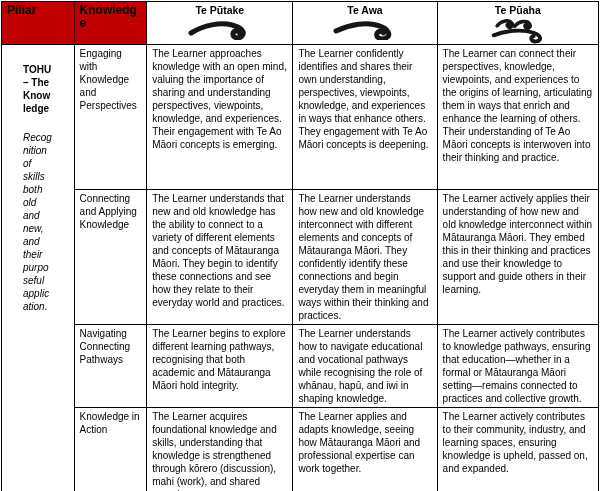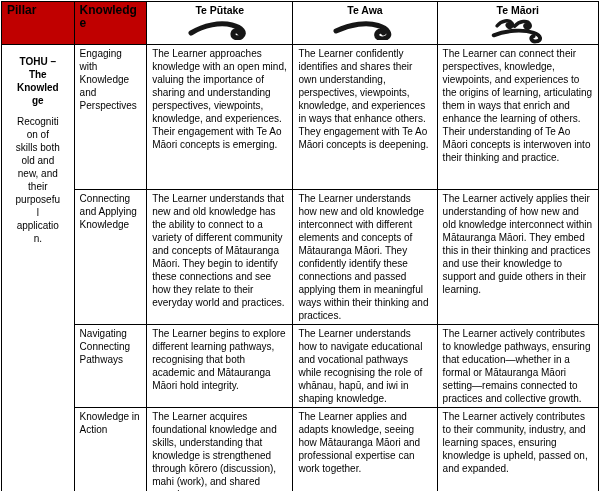--- a/index.html
+++ b/index.html
@@ -50,22 +50,22 @@
   }
   .koru-wrap {
     display: block;
     margin: 1px auto 0 auto;
     width: 64px;
     height: 22px;
   }
   .koru-wrap.tall { height: 26px; width: 58px; }
   .nav-cell { font-weight: normal; }
   .pillar-title { font-weight: bold; }
-  .pillar-desc { }
-  .pillar-cell div { margin: 8px; text-align: center; }
+  .pillar-desc { font-style: italic; }
+  .pillar-cell div { margin: 16px; }
 </style>
 </head>
 <body>
 
 <div class="sheet">
   <table class="rubric">
     <colgroup>
       <col style="width:72px">
       <col style="width:72px">
       <col style="width:145px">
@@ -87,21 +87,21 @@
       </th>
       <th class="level-head">
         <span>Te Awa</span>
         <span class="koru-wrap">
           <svg viewBox="0 0 64 22" width="64" height="22">
             <path d="M3,13 C 18,6 34,4 45,7.5 C 55,10.5 59,17 53,20 C 48,22.5 42.5,19.5 44,15.5 C 45.2,12.5 49.5,12.5 50.5,15" fill="none" stroke="#161616" stroke-width="5" stroke-linecap="round"></path>
           </svg>
         </span>
       </th>
       <th class="level-head">
-        <span>Te Māori</span>
+        <span>Te Pūaha</span>
         <span class="koru-wrap tall">
           <svg viewBox="0 0 64 30" width="58" height="26">
             <path d="M8,9 C 13,2.5 22,1.5 25,6 C 27,9.5 22.5,12.5 20,9.5 C 18.5,7.5 21,5.5 23,7" fill="none" stroke="#161616" stroke-width="4" stroke-linecap="round"></path>
             <path d="M28,9.5 C 34,3 43,2.5 45.5,7 C 47.5,10.5 43,13.5 40.5,10.5 C 39,8.5 41.5,6.5 43.5,8" fill="none" stroke="#161616" stroke-width="4" stroke-linecap="round"></path>
             <path d="M4,20 C 18,14 38,13 50,17 C 59,20 60,26.5 52.5,27 C 47,27.4 45.5,21.5 50,21" fill="none" stroke="#161616" stroke-width="4.5" stroke-linecap="round"></path>
           </svg>
         </span>
       </th>
     </tr>
 
@@ -111,22 +111,22 @@
         <div class="pillar-desc">Recognition of skills both old and new, and their purposeful application.</div>
       </td>
       <td class="nav-cell">Engaging with Knowledge and Perspectives</td>
       <td>The Learner approaches knowledge with an open mind, valuing the importance of sharing and understanding perspectives, viewpoints, knowledge, and experiences. Their engagement with Te Ao Māori concepts is emerging.</td>
       <td>The Learner confidently identifies and shares their own understanding, perspectives, viewpoints, knowledge, and experiences in ways that enhance others. They engagement with Te Ao Māori concepts is deepening.</td>
       <td>The Learner can connect their perspectives, knowledge, viewpoints, and experiences to the origins of learning, articulating them in ways that enrich and enhance the learning of others. Their understanding of Te Ao Māori concepts is interwoven into their thinking and practice.</td>
     </tr>
 
     <tr style="height:131px">
       <td class="nav-cell">Connecting and Applying Knowledge</td>
-      <td>The Learner understands that new and old knowledge has the ability to connect to a variety of different community and concepts of Mātauranga Māori. They begin to identify these connections and see how they relate to their everyday world and practices.</td>
-      <td>The Learner understands how new and old knowledge interconnect with different elements and concepts of Mātauranga Māori. They confidently identify these connections and passed applying them in meaningful ways within their thinking and practices.</td>
+      <td>The Learner understands that new and old knowledge has the ability to connect to a variety of different elements and concepts of Mātauranga Māori. They begin to identify these connections and see how they relate to their everyday world and practices.</td>
+      <td>The Learner understands how new and old knowledge interconnect with different elements and concepts of Mātauranga Māori. They confidently identify these connections and begin everyday them in meaningful ways within their thinking and practices.</td>
       <td>The Learner actively applies their understanding of how new and old knowledge interconnect within Mātauranga Māori. They embed this in their thinking and practices and use their knowledge to support and guide others in their learning.</td>
     </tr>
 
     <tr style="height:81px">
       <td class="nav-cell">Navigating Connecting Pathways</td>
       <td>The Learner begins to explore different learning pathways, recognising that both academic and Mātauranga Māori hold integrity.</td>
       <td>The Learner understands how to navigate educational and vocational pathways while recognising the role of whānau, hapū, and iwi in shaping knowledge.</td>
       <td>The Learner actively contributes to knowledge pathways, ensuring that education—whether in a formal or Mātauranga Māori setting—remains connected to practices and collective growth.</td>
     </tr>
 

